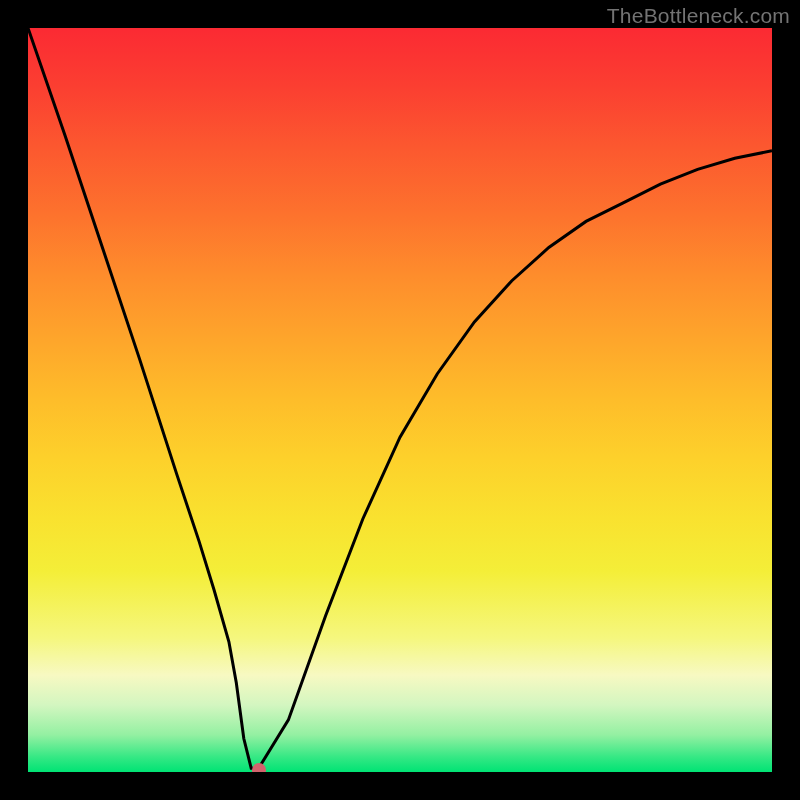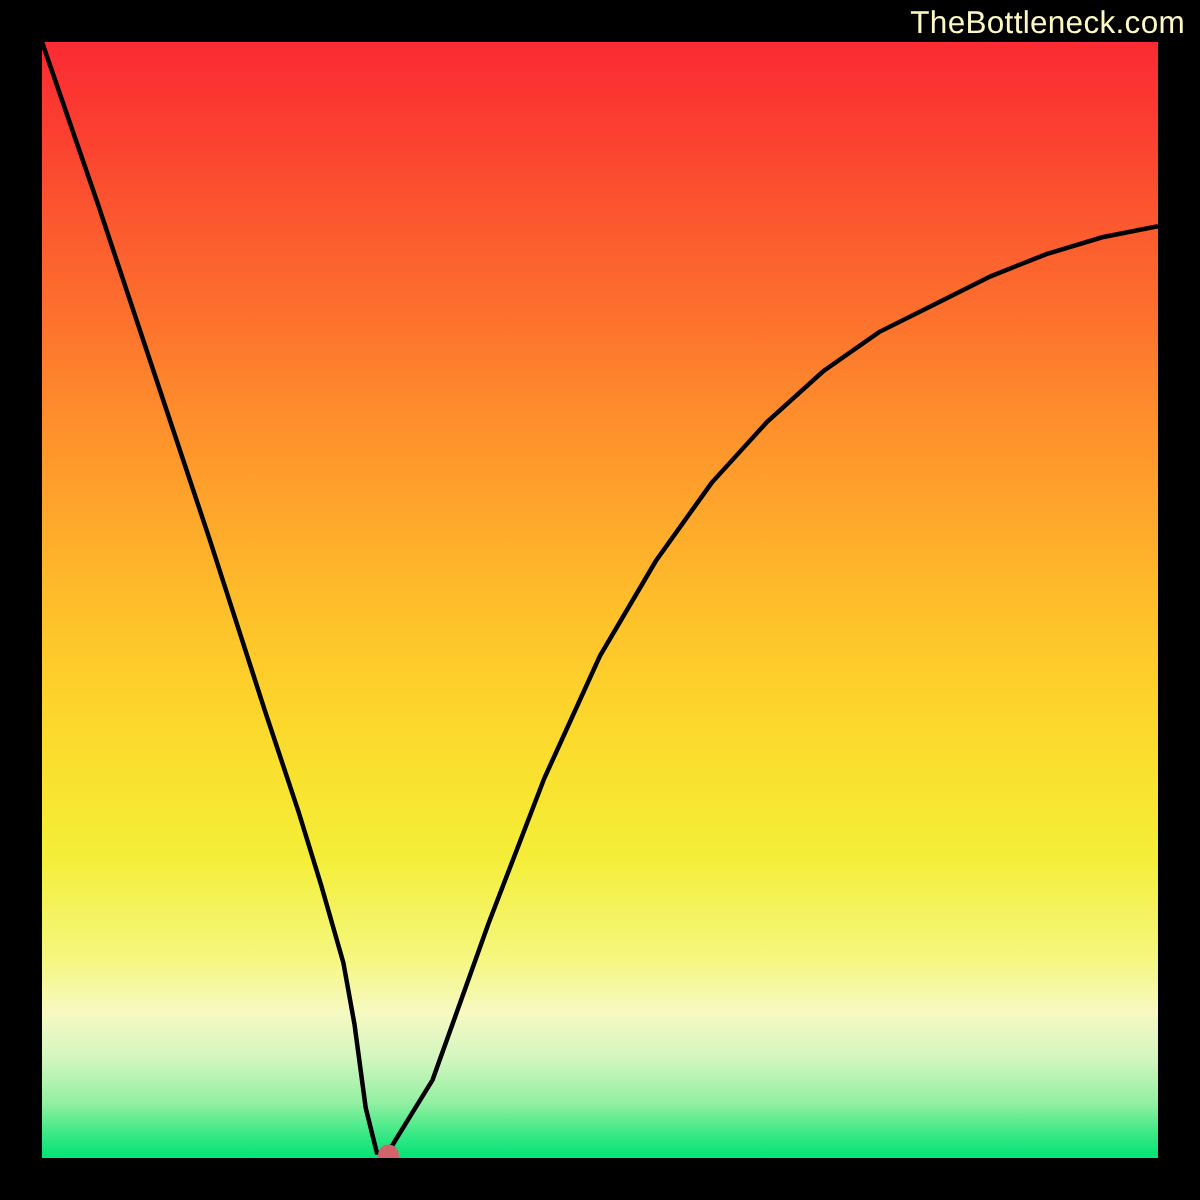--- a/index.html
+++ b/index.html
@@ -51,21 +51,21 @@
     );
   }
   .curve {
     position: absolute;
     inset: 0;
   }
   .watermark {
     position: absolute;
     top: 4px;
     right: 10px;
-    color: #fef9c3;
+    color: #737373;
     font-size: 21px;
     letter-spacing: 0.2px;
   }
   .dot {
     position: absolute;
     width: 14px;
     height: 14px;
     border-radius: 50%;
     background: #d2636c;
     transform: translate(-50%, -50%);

